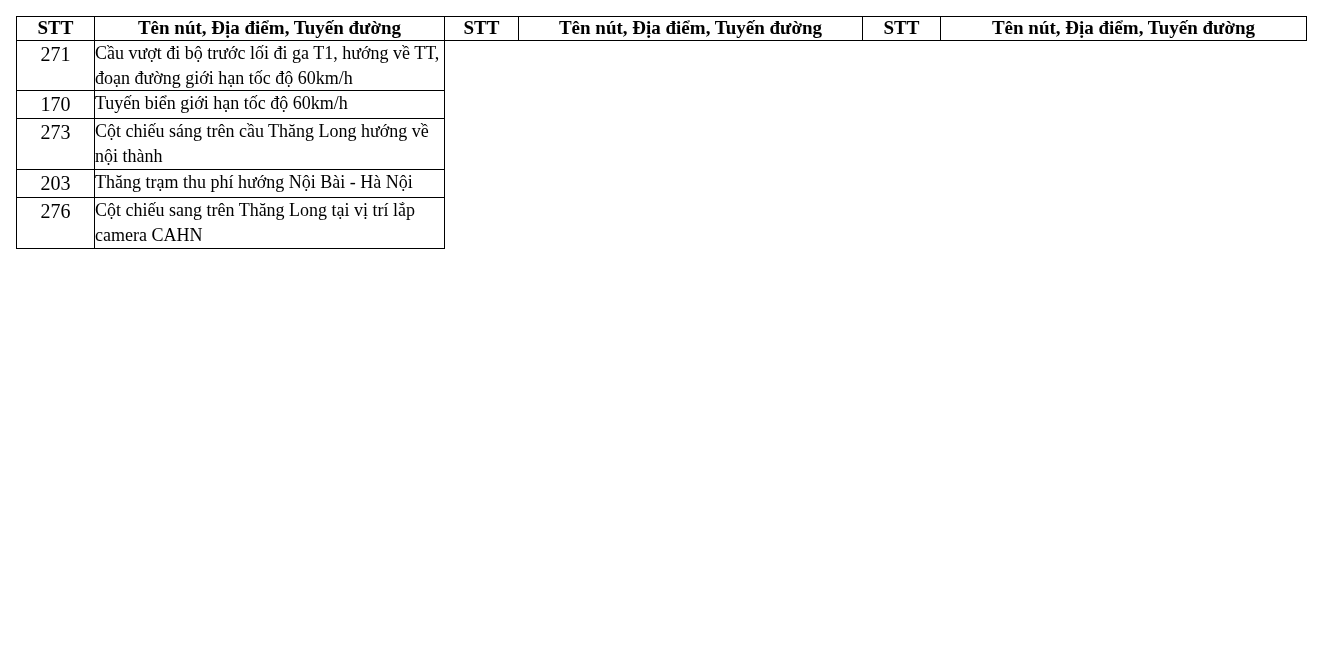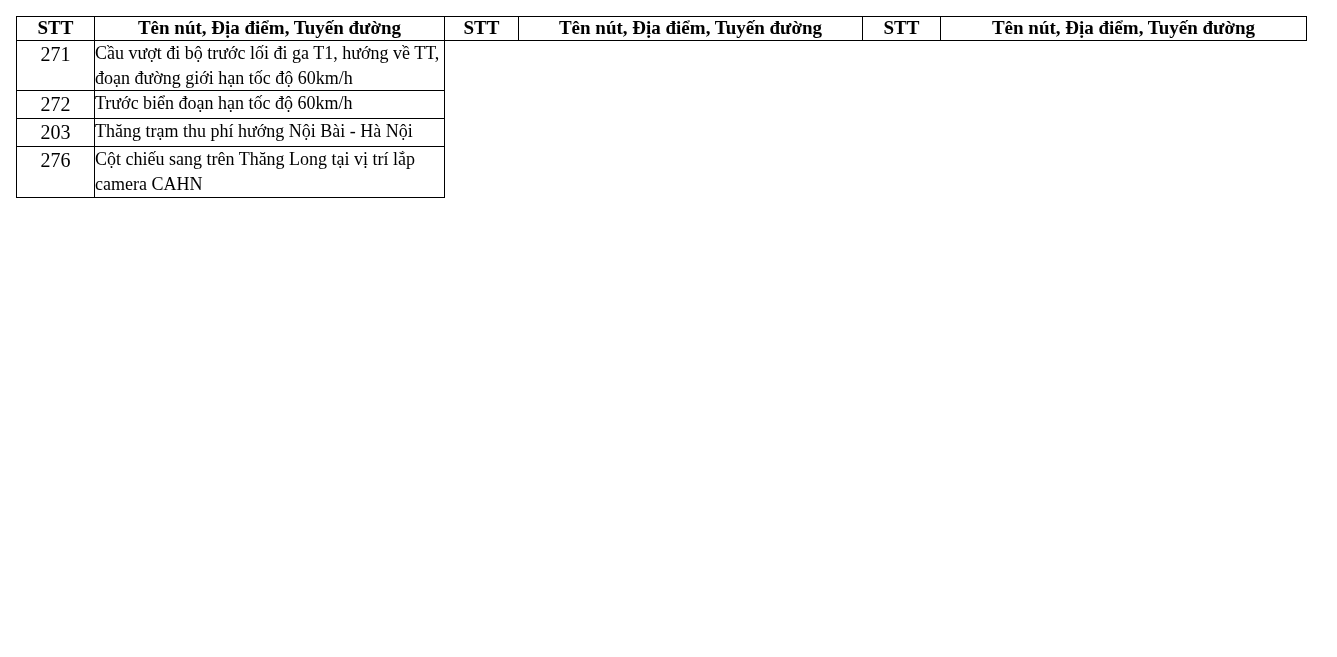--- a/index.html
+++ b/index.html
@@ -106,22 +106,30 @@
     <tbody>
       <tr>
         <td class="stt-cell">271</td>
         <td class="name-cell">Cầu vượt đi bộ trước lối đi ga T1, hướng về TT, đoạn đường giới hạn tốc độ 60km/h</td>
         <td class="blank-body"></td>
         <td class="blank-body"></td>
         <td class="blank-body"></td>
         <td class="blank-body"></td>
       </tr>
       <tr>
-        <td class="stt-cell">272</td>
-        <td class="name-cell">Trước biển đoạn hạn tốc độ 60km/h</td>
+        <td class="stt-cell">170</td>
+        <td class="name-cell">Tuyến biển giới hạn tốc độ 60km/h</td>
+        <td class="blank-body"></td>
+        <td class="blank-body"></td>
+        <td class="blank-body"></td>
+        <td class="blank-body"></td>
+      </tr>
+      <tr>
+        <td class="stt-cell">273</td>
+        <td class="name-cell">Cột chiếu sáng trên cầu Thăng Long hướng về nội thành</td>
         <td class="blank-body"></td>
         <td class="blank-body"></td>
         <td class="blank-body"></td>
         <td class="blank-body"></td>
       </tr>
       <tr>
         <td class="stt-cell">203</td>
         <td class="name-cell">Thăng trạm thu phí hướng Nội Bài - Hà Nội</td>
         <td class="blank-body"></td>
         <td class="blank-body"></td>

